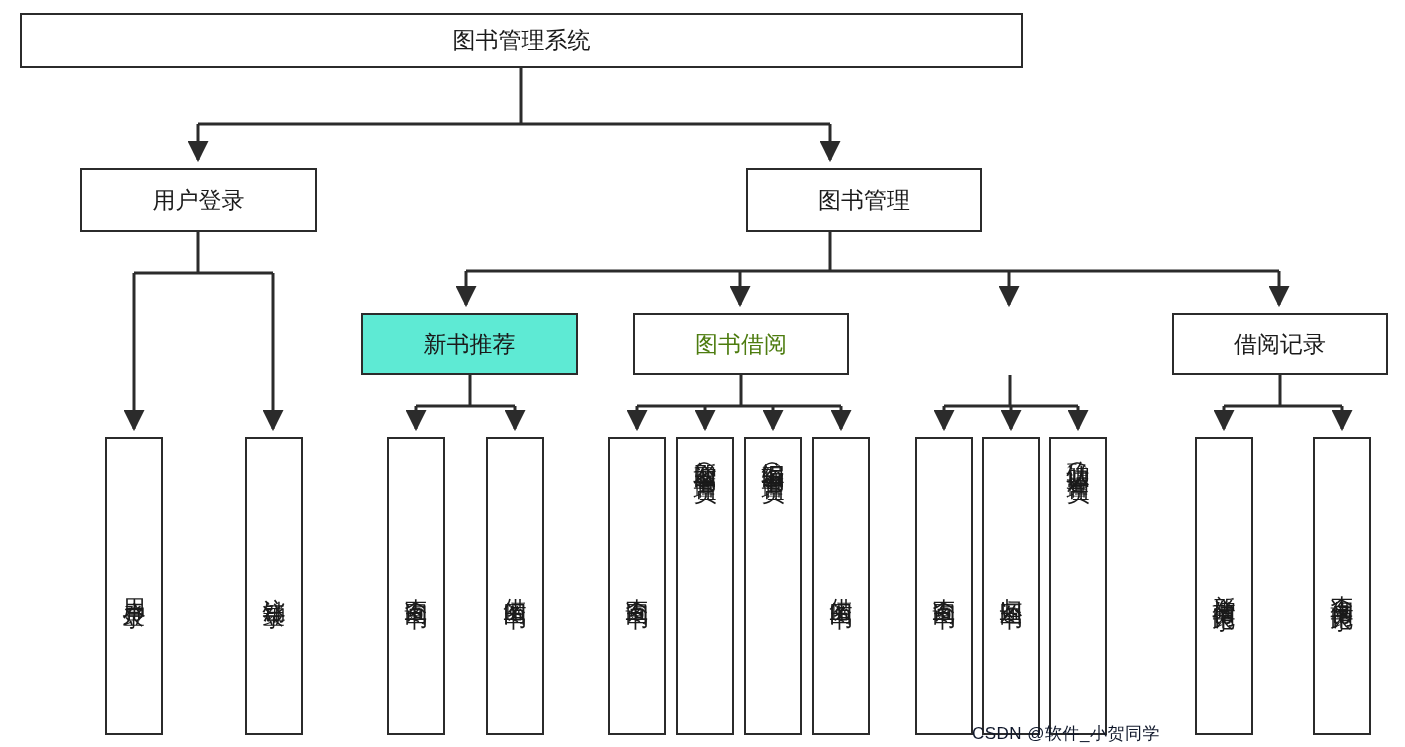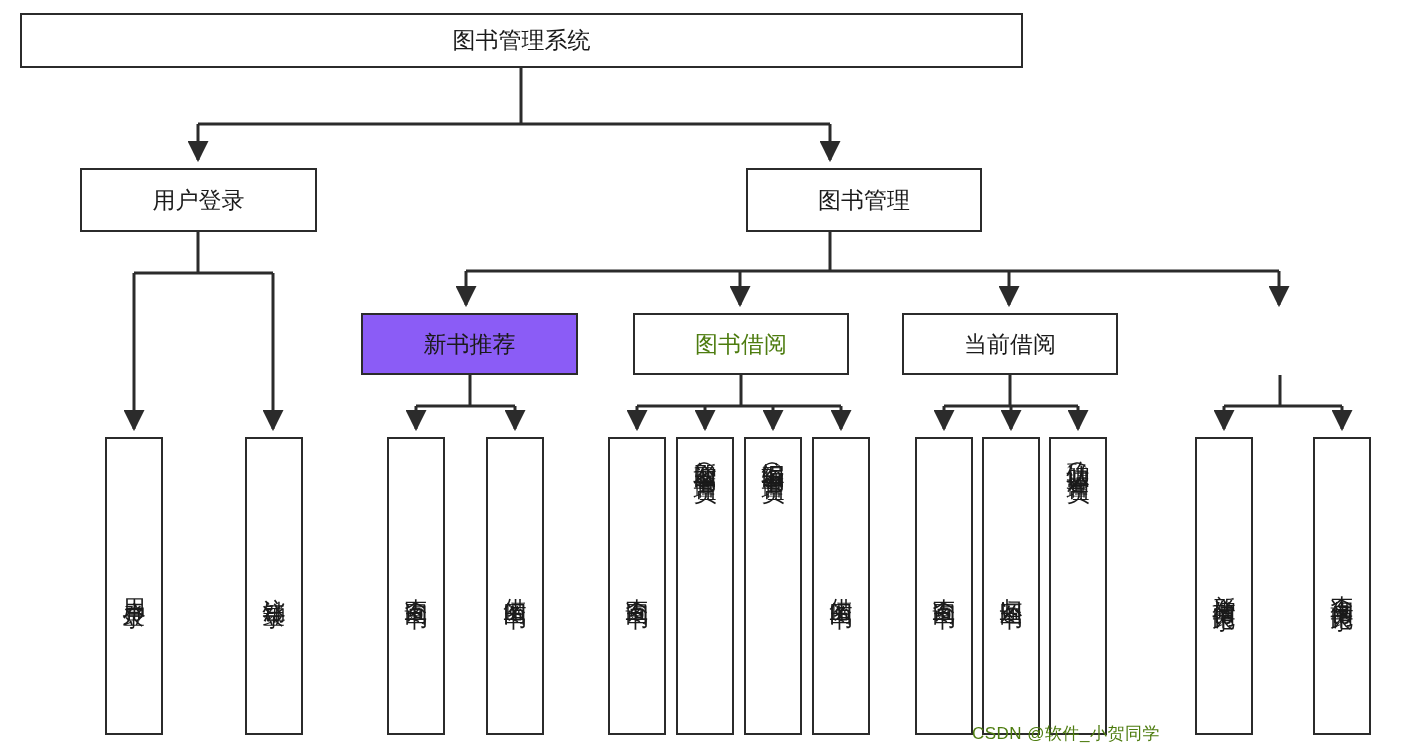--- a/index.html
+++ b/index.html
@@ -129,28 +129,28 @@
     <span class="label">图书管理系统</span>
   </div>
 
   <div class="node h" style="left: 80px; top: 168px; width: 237px; height: 64px; border-color: rgb(43, 43, 43); color: rgb(26, 26, 26); background: rgb(255, 255, 255);">
     <span class="label">用户登录</span>
   </div>
   <div class="node h" style="left: 746px; top: 168px; width: 236px; height: 64px; border-color: rgb(43, 43, 43); color: rgb(26, 26, 26); background: rgb(255, 255, 255);">
     <span class="label">图书管理</span>
   </div>
 
-  <div class="node h" style="left: 361px; top: 313px; width: 217px; height: 62px; border-color: rgb(43, 43, 43); color: rgb(26, 26, 26); background: #8b5cf6;">
+  <div class="node h" style="left: 361px; top: 313px; width: 217px; height: 62px; border-color: rgb(43, 43, 43); color: rgb(26, 26, 26); background: #5eead4;">
     <span class="label">新书推荐</span>
   </div>
   <div class="node h" style="left: 633px; top: 313px; width: 216px; height: 62px; border-color: rgb(43, 43, 43); color: #4d7c0f; background: rgb(255, 255, 255);">
     <span class="label">图书借阅</span>
   </div>
-  <div class="node h" style="left: 902px; top: 313px; width: 216px; height: 62px; border-color: rgb(43, 43, 43); color: rgb(26, 26, 26); background: rgb(255, 255, 255);">
-    <span class="label">当前借阅</span>
+  <div class="node h" style="left: 1172px; top: 313px; width: 216px; height: 62px; border-color: rgb(43, 43, 43); color: rgb(26, 26, 26); background: rgb(255, 255, 255);">
+    <span class="label">借阅记录</span>
   </div>
 
   <div class="node v" style="left: 105px; top: 437px; width: 58px; height: 298px; border-color: rgb(43, 43, 43); color: rgb(26, 26, 26); background: rgb(255, 255, 255);">
     <span class="label">用户登录</span>
   </div>
   <div class="node v" style="left: 245px; top: 437px; width: 58px; height: 298px; border-color: rgb(43, 43, 43); color: rgb(26, 26, 26); background: rgb(255, 255, 255);">
     <span class="label">注销登录</span>
   </div>
   <div class="node v" style="left: 387px; top: 437px; width: 58px; height: 298px; border-color: rgb(43, 43, 43); color: rgb(26, 26, 26); background: rgb(255, 255, 255);">
     <span class="label">查询图书</span>
@@ -179,14 +179,14 @@
   <div class="node v top" style="left: 1049px; top: 437px; width: 58px; height: 298px; border-color: rgb(43, 43, 43); color: rgb(26, 26, 26); background: rgb(255, 255, 255);">
     <span class="label">确认归还（管理员）</span>
   </div>
   <div class="node v" style="left: 1195px; top: 437px; width: 58px; height: 298px; border-color: rgb(43, 43, 43); color: rgb(26, 26, 26); background: rgb(255, 255, 255);">
     <span class="label">新增借阅记录</span>
   </div>
   <div class="node v" style="left: 1313px; top: 437px; width: 58px; height: 298px; border-color: rgb(43, 43, 43); color: rgb(26, 26, 26); background: rgb(255, 255, 255);">
     <span class="label">查询借阅记录</span>
   </div>
 
-  <div id="watermark" style="color: #4d7c0f; margin-top: 12px;">CSDN @软件_小贺同学</div>
+  <div id="watermark" style="color: #0f172a; margin-top: 12px;">CSDN @软件_小贺同学</div>
 </div>
 
 </body></html>

